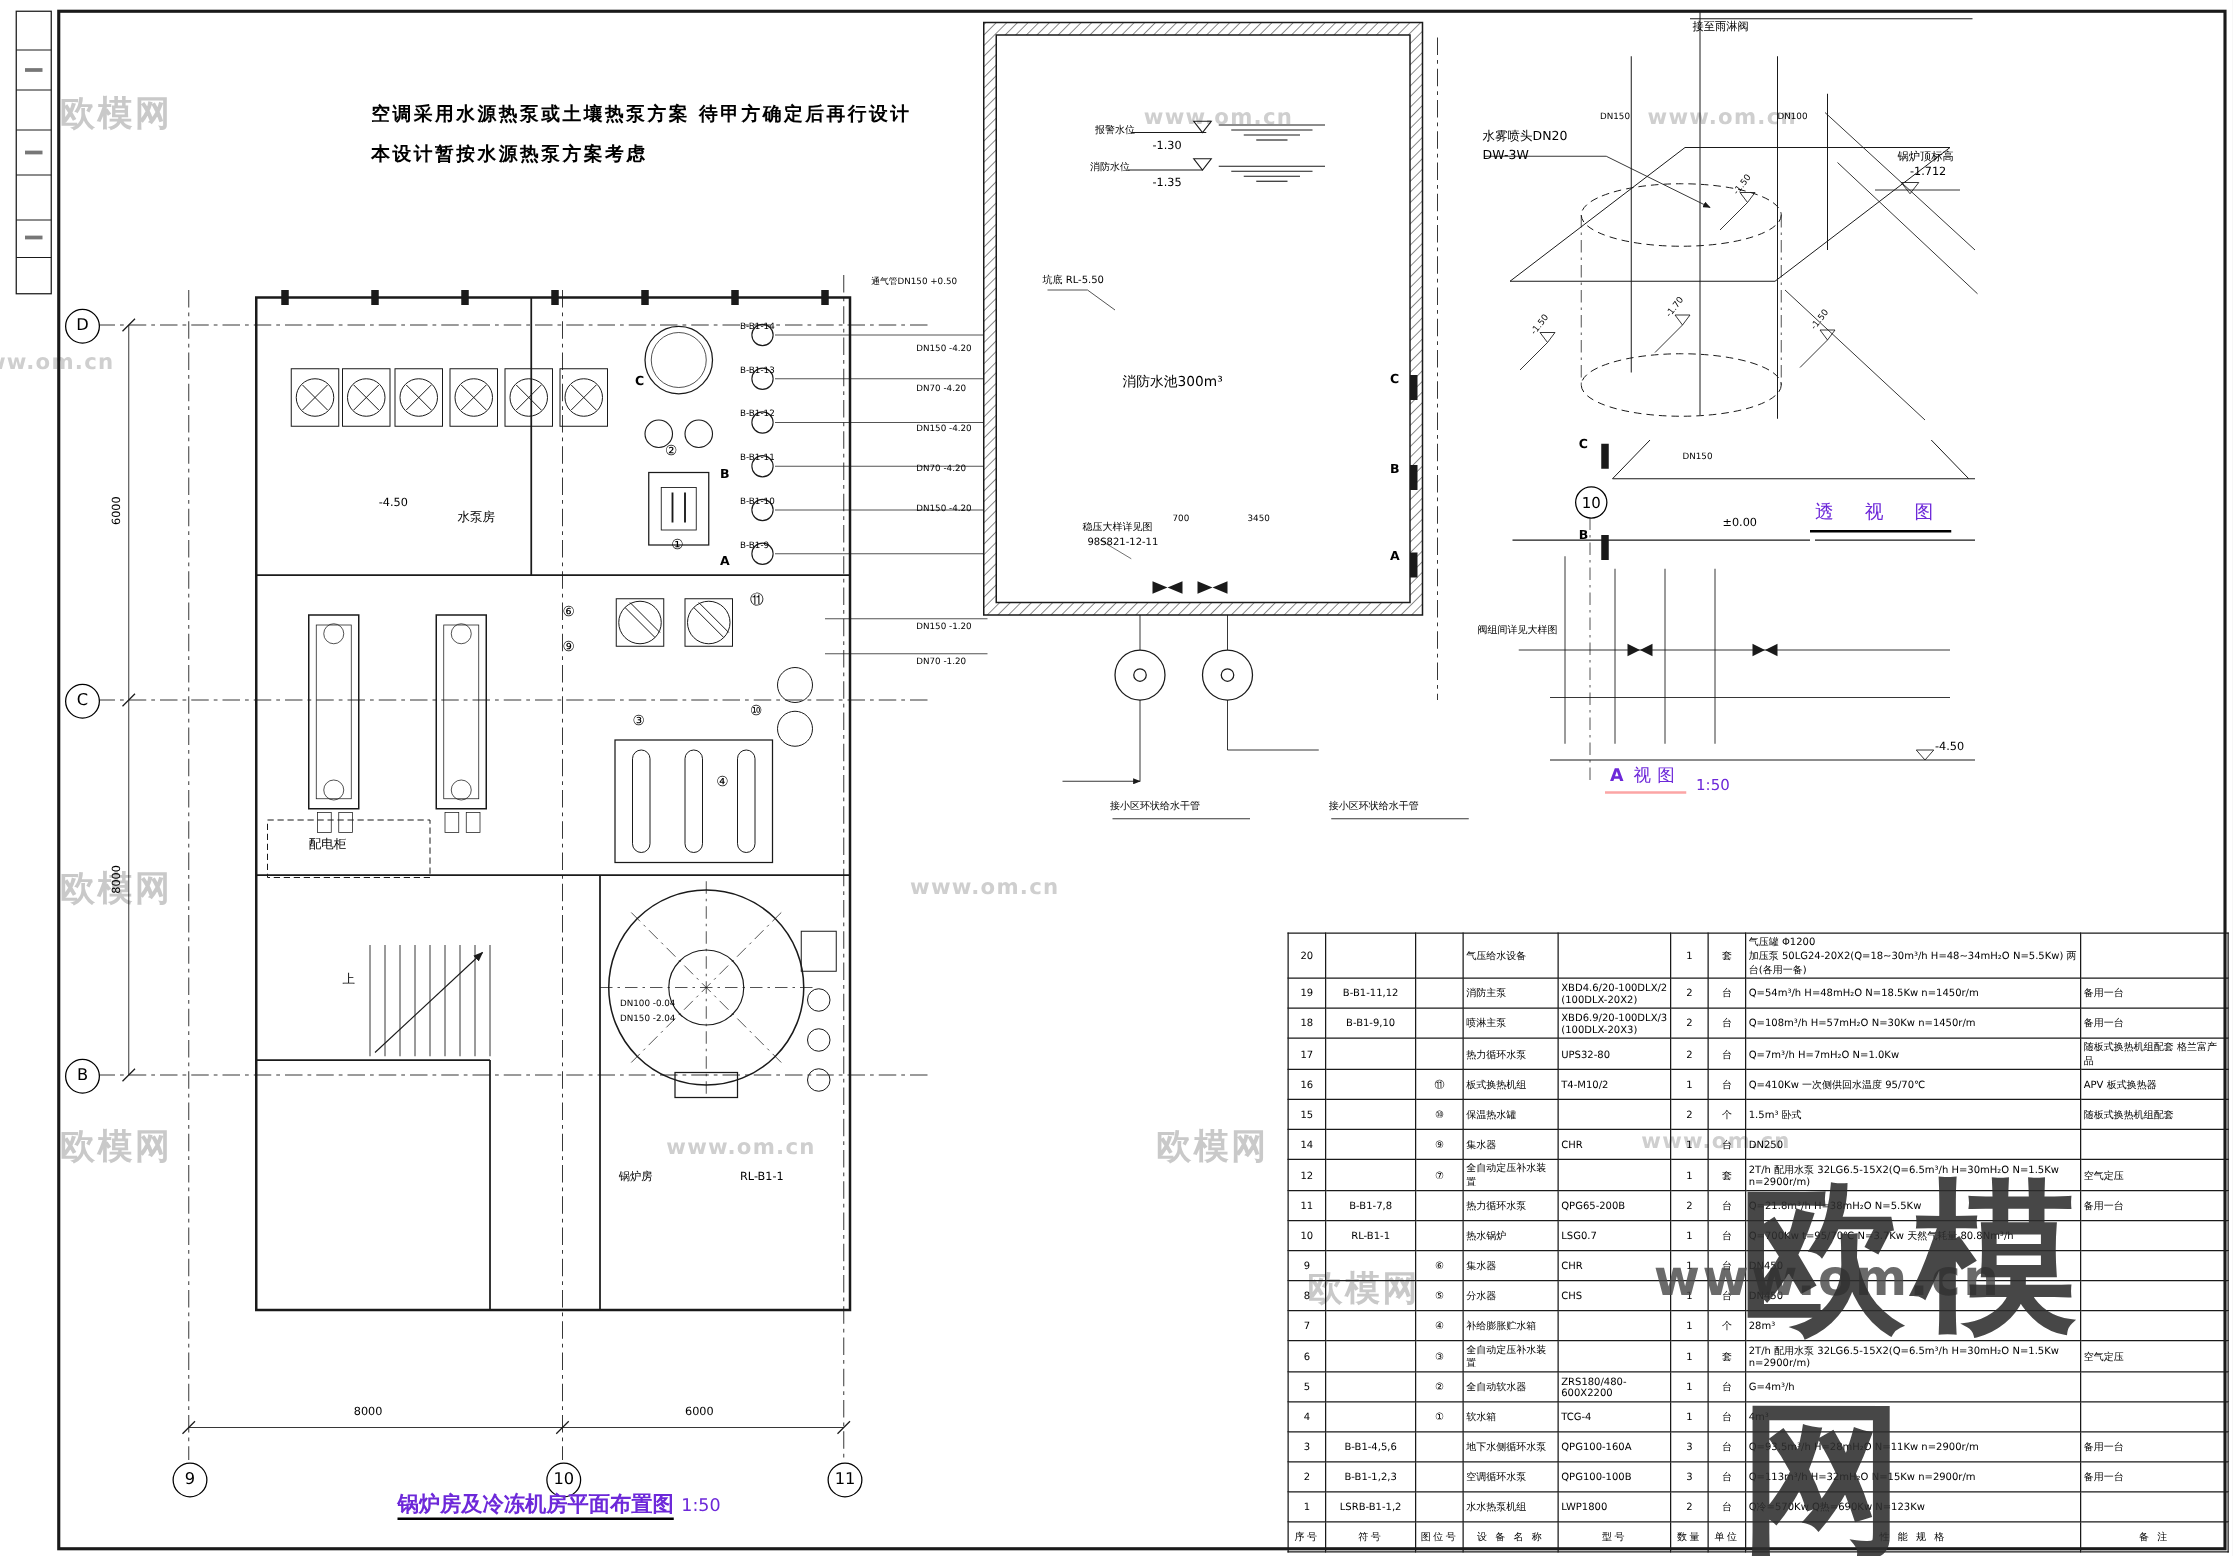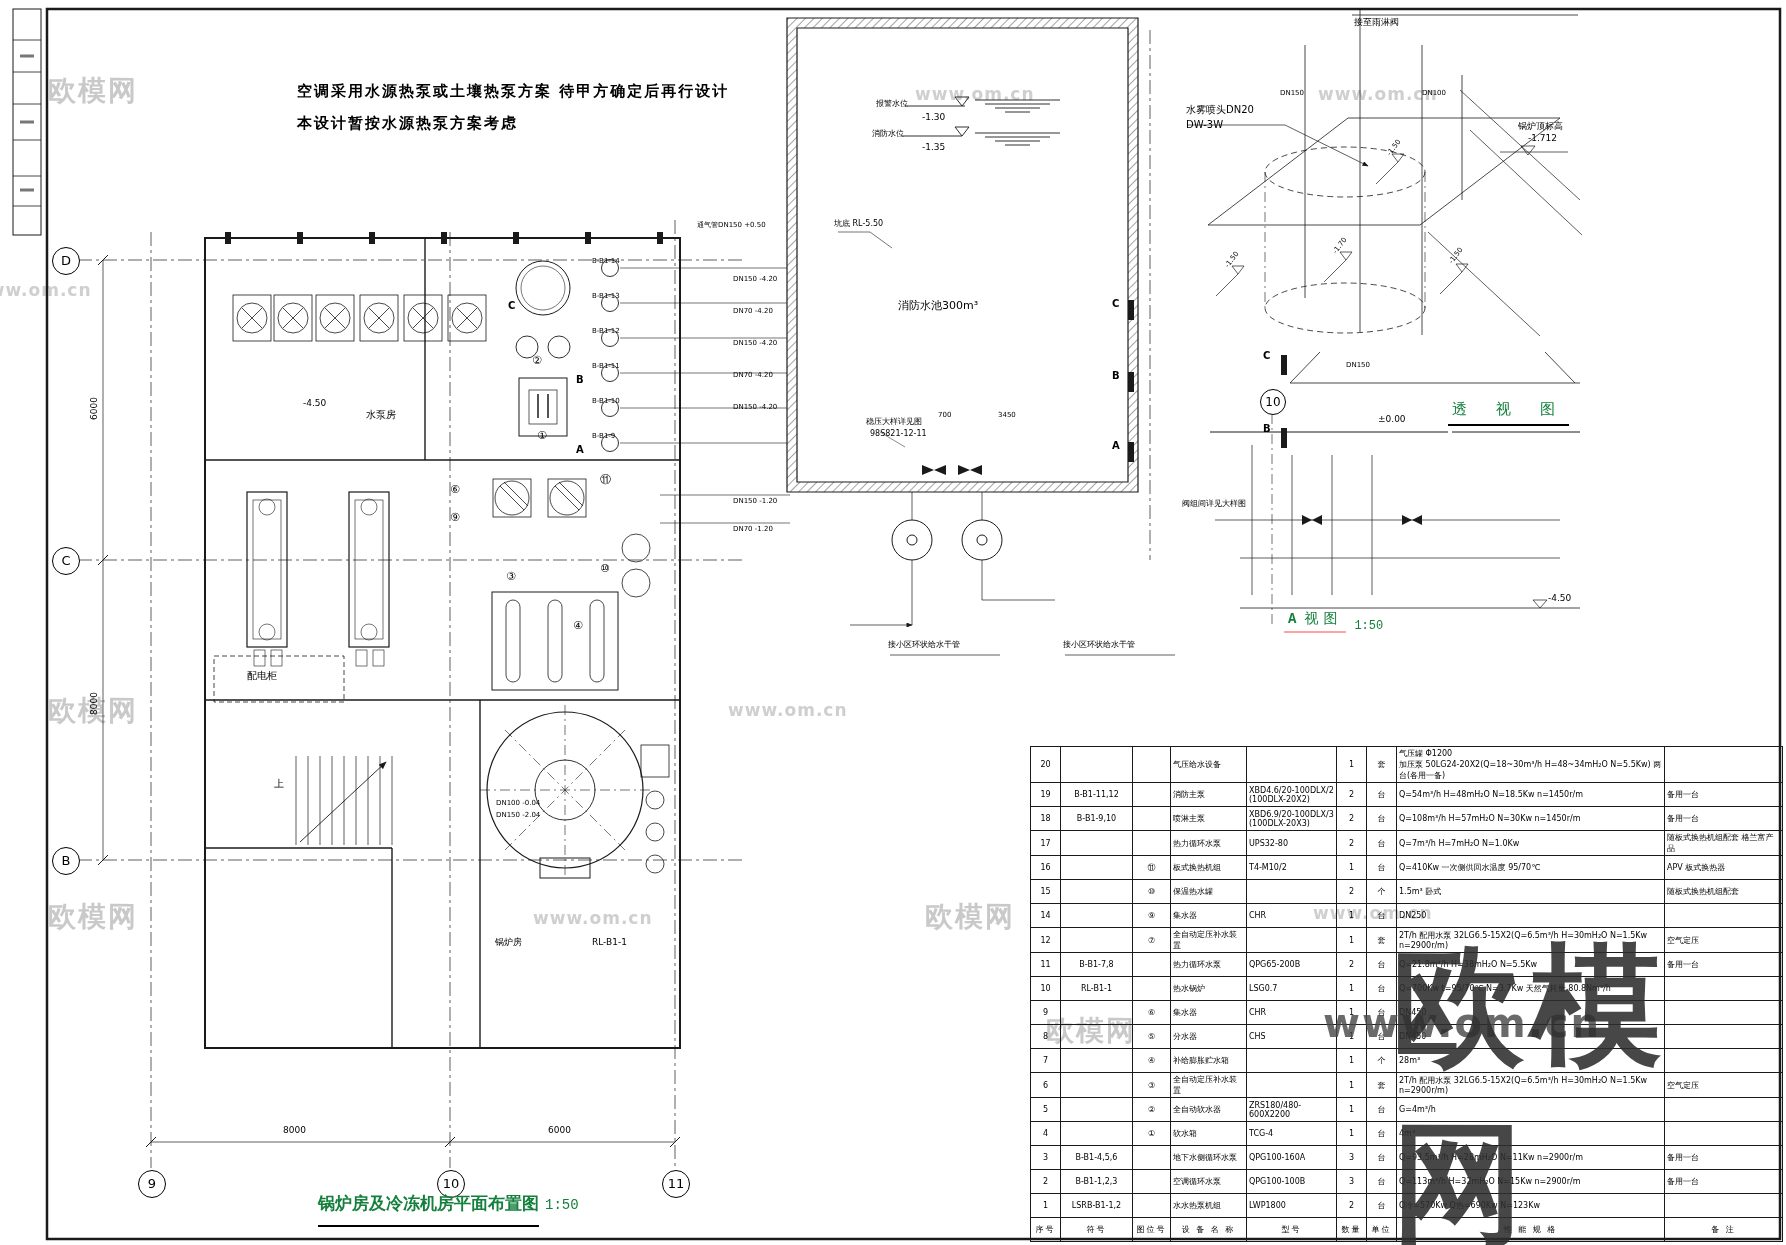--- a/index.html
+++ b/index.html
@@ -21,22 +21,22 @@
   .wm-dark-big{font-size:132px;color:#2e2e2e;opacity:.88;z-index:6;letter-spacing:6px;}
   .wm-dark-small{font-size:40px;color:#4a4a4a;opacity:.82;z-index:6;}
   
   .tbl{position:absolute;left:1030px;top:746px;width:752px;z-index:3;}
   .tbl table{border-collapse:collapse;width:100%;table-layout:fixed;font-size:8px;color:#000;}
   .tbl td,.tbl th{border:1px solid #1a1a1a;padding:1px 2px;height:21px;overflow:hidden;vertical-align:middle;font-weight:normal;}
   .tbl .c{text-align:center}
   .tbl .pre{white-space:pre-line}
   .tbl th{text-align:center;letter-spacing:2px;}
   
-  .dwg-title{position:absolute;z-index:3;color:#15803d;font-family:Liberation Mono, monospace;}
-  .t-main{font-size:17px;font-weight:bold;border-bottom:2px solid #000;padding-bottom:11px;}
+  .dwg-title{position:absolute;z-index:3;color:#6d28d9;}
+  .t-main{font-size:17px;font-weight:bold;border-bottom:2px solid #000;padding-bottom:0;}
   .t-scale{font-size:14px;margin-left:6px;}
   .persp-title{font-size:15px;letter-spacing:10px;border-bottom:2px solid #000;padding:0 4px 5px;}
   .va{display:inline-block;border-bottom:2px solid #fca5a5;padding:0 4px 3px;}
   .va .a{font-size:14px;font-weight:bold}.va .b{font-size:14px;letter-spacing:5px;margin-left:8px}
   .va-scale{font-size:12px;margin-left:8px;vertical-align:bottom}
 </style>
 </head>
 <body>
 
 <div id="sheet">

